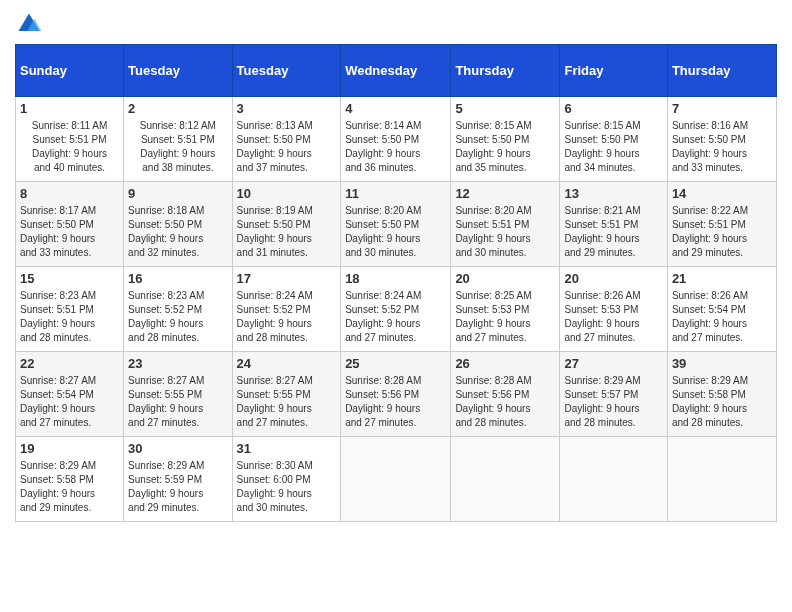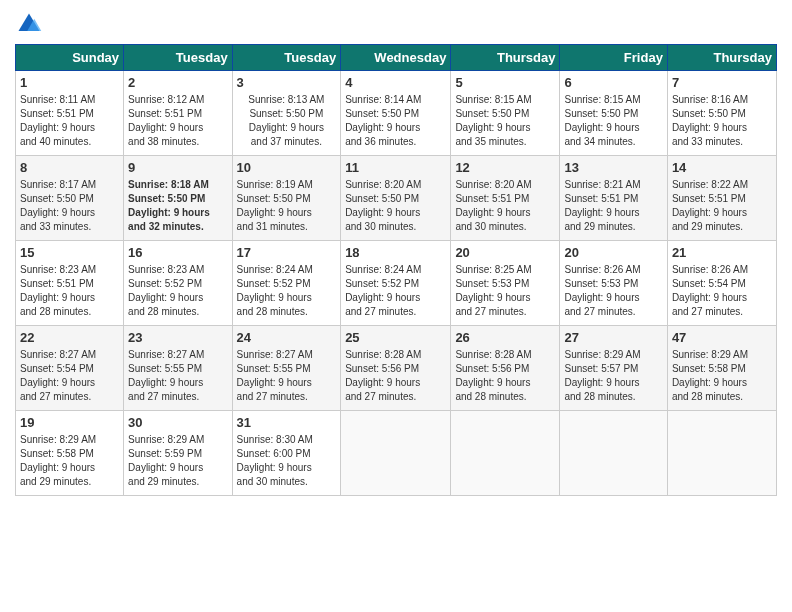--- a/index.html
+++ b/index.html
@@ -51,24 +51,24 @@
       font-size: 14px;
       color: #444;
       margin-top: 2px;
     }
     .calendar {
       width: 100%;
       border-collapse: collapse;
       font-size: 10.5px;
     }
     .calendar thead th {
-      background: #0f766e;
+      background: #1d4ed8;
       color: #fff;
-      padding: 5px 4px;
-      text-align: right;
+      padding: 18px 4px;
+      text-align: left;
       font-size: 13px;
       font-weight: bold;
       border: 1px solid #0d47a1;
     }
     .calendar tbody td {
       border: 1px solid #ccc;
       vertical-align: top;
       padding: 3px 4px;
       height: 85px;
       width: 113px;
@@ -127,35 +127,35 @@
           <th>Wednesday</th>
           <th>Thursday</th>
           <th>Friday</th>
           <th>Thursday</th>
         </tr>
     </thead>
     <tbody id="calendar-body">
         <tr>
           <td>
             <span class="day-num">1</span>
-            <div class="day-info" style="white-space: pre-line;">Sunrise: 8:11 AM
+            <div class="day-info" style="white-space: pre-line; text-align: center;">Sunrise: 8:11 AM
 Sunset: 5:51 PM
 Daylight: 9 hours
 and 40 minutes.</div>
           </td>
           <td>
             <span class="day-num">2</span>
-            <div class="day-info" style="white-space: pre-line;">Sunrise: 8:12 AM
+            <div class="day-info" style="white-space: pre-line; text-align: center;">Sunrise: 8:12 AM
 Sunset: 5:51 PM
 Daylight: 9 hours
 and 38 minutes.</div>
           </td>
           <td>
             <span class="day-num">3</span>
-            <div class="day-info" style="white-space: pre-line; text-align: center;">Sunrise: 8:13 AM
+            <div class="day-info" style="white-space: pre-line;">Sunrise: 8:13 AM
 Sunset: 5:50 PM
 Daylight: 9 hours
 and 37 minutes.</div>
           </td>
           <td>
             <span class="day-num">4</span>
             <div class="day-info" style="white-space: pre-line;">Sunrise: 8:14 AM
 Sunset: 5:50 PM
 Daylight: 9 hours
 and 36 minutes.</div>
@@ -185,21 +185,21 @@
         <tr>
           <td>
             <span class="day-num">8</span>
             <div class="day-info" style="white-space: pre-line;">Sunrise: 8:17 AM
 Sunset: 5:50 PM
 Daylight: 9 hours
 and 33 minutes.</div>
           </td>
           <td>
             <span class="day-num">9</span>
-            <div class="day-info" style="white-space: pre-line; font-weight: bold;">Sunrise: 8:18 AM
+            <div class="day-info" style="white-space: pre-line;">Sunrise: 8:18 AM
 Sunset: 5:50 PM
 Daylight: 9 hours
 and 32 minutes.</div>
           </td>
           <td>
             <span class="day-num">10</span>
             <div class="day-info" style="white-space: pre-line;">Sunrise: 8:19 AM
 Sunset: 5:50 PM
 Daylight: 9 hours
 and 31 minutes.</div>
@@ -321,21 +321,21 @@
 and 28 minutes.</div>
           </td>
           <td>
             <span class="day-num">27</span>
             <div class="day-info" style="white-space: pre-line;">Sunrise: 8:29 AM
 Sunset: 5:57 PM
 Daylight: 9 hours
 and 28 minutes.</div>
           </td>
           <td>
-            <span class="day-num">47</span>
+            <span class="day-num">39</span>
             <div class="day-info" style="white-space: pre-line;">Sunrise: 8:29 AM
 Sunset: 5:58 PM
 Daylight: 9 hours
 and 28 minutes.</div>
           </td>
         </tr>
         <tr class="last-row">
           <td>
             <span class="day-num">19</span>
             <div class="day-info" style="white-space: pre-line;">Sunrise: 8:29 AM

